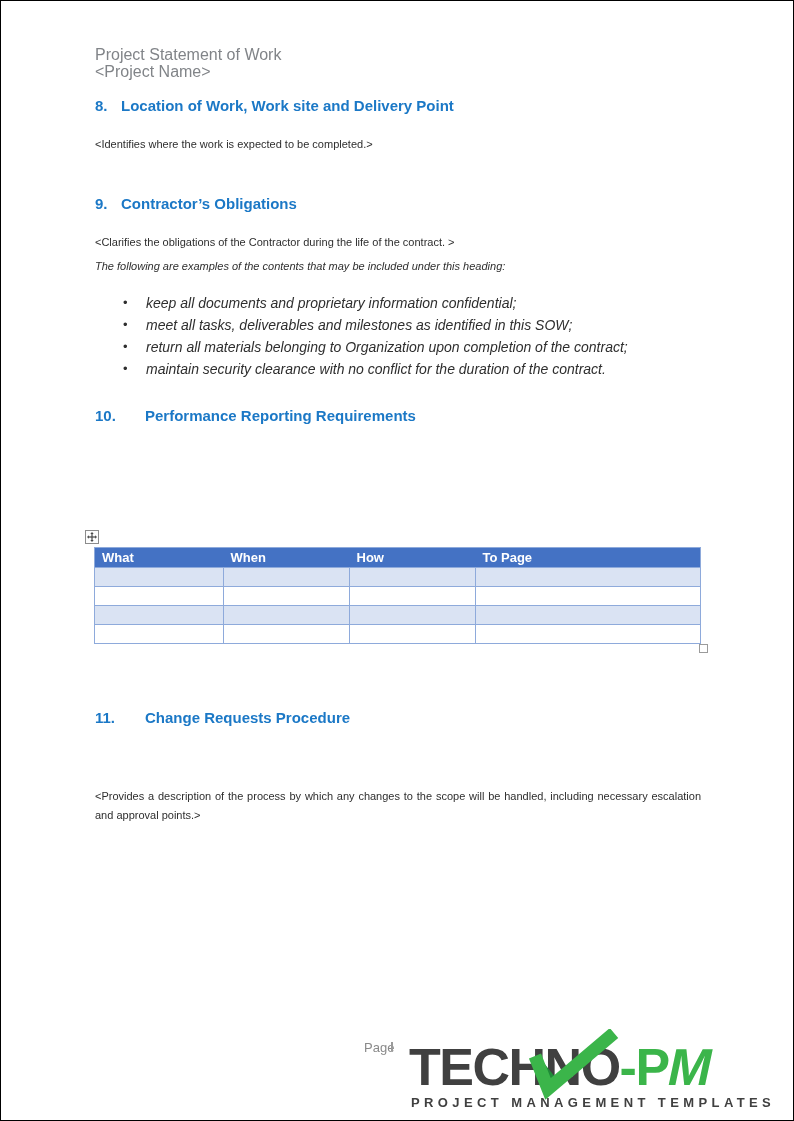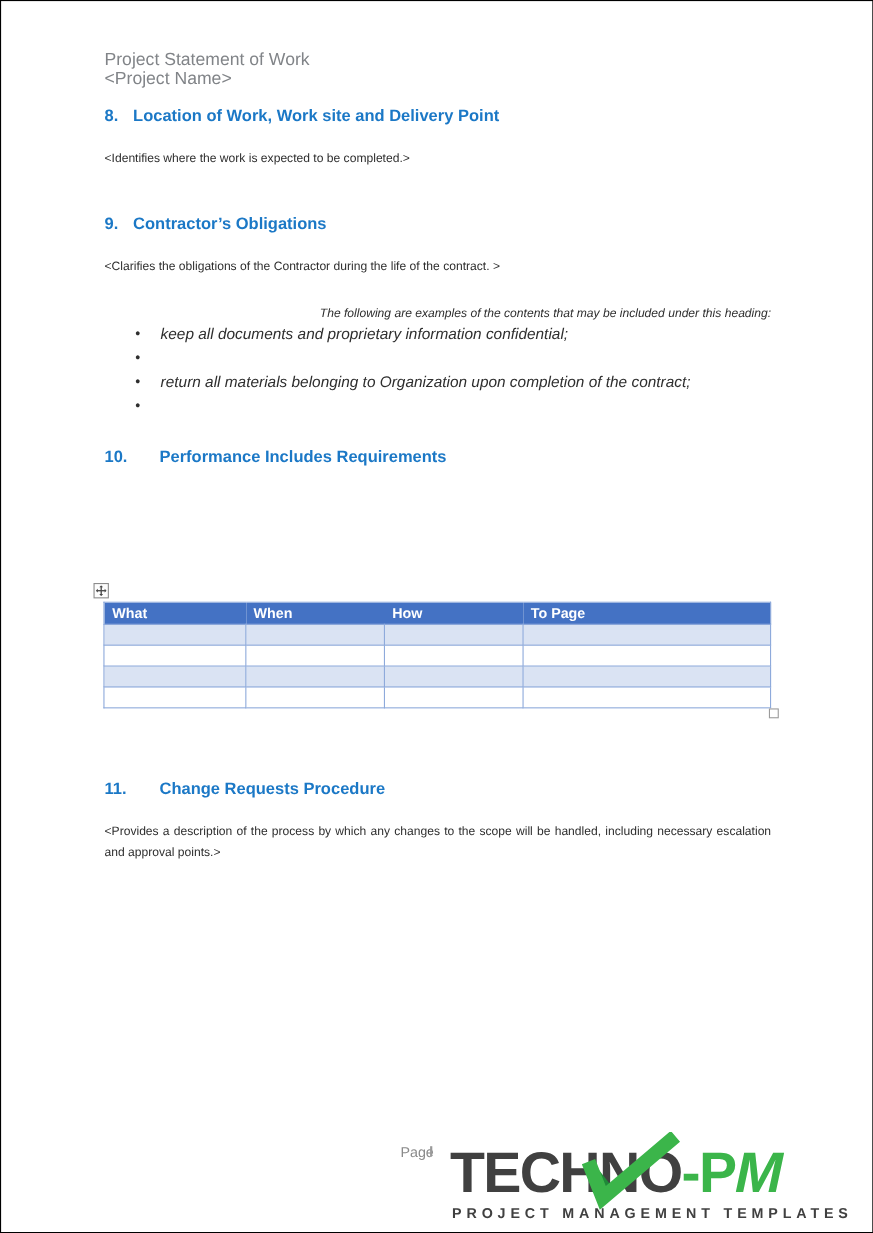--- a/index.html
+++ b/index.html
@@ -21,22 +21,22 @@
   .hd-8 { top:96px; }
   .hd-9 { top:194px; }
   .hd-10 { top:406px; }
   .hd-11 { top:708px; }
 
   
   .para { position:absolute; left:94px; width:606px; font-size:11px; line-height:19px; color:#2e2e2e; }
   .p-8 { top:134px; }
   .p-9 { top:232px; }
   .p-10 { top:444px; text-align:justify; }
-  .p-11 { top:746px; text-align:justify; }
-  .p-intro { top:275px; font-style:italic;text-align:right; }
+  .p-11 { top:786px; text-align:justify; }
+  .p-intro { top:256px; font-style:italic; }
 
   .bullets { position:absolute; left:122px; top:291px; width:560px; font-size:14px; color:#2e2e2e; }
   .b-item { display:flex; line-height:22px; font-style:italic; }
   .b-dot { width:23px; flex:0 0 23px; font-style:normal; font-size:13px; }
 
   
   .sow-table { position:absolute; top:546px; left:93px; width:606px; border-collapse:collapse; table-layout:fixed; border:1px solid #8eaadb; }
   .sow-table th {
     background:#4472c4; color:#ffffff; font-weight:bold; font-size:13px;
     text-align:left; padding:0 7px; height:20px; border:none;
@@ -90,32 +90,34 @@
   <div class="para p-9">&lt;Clarifies the obligations of the Contractor during the life of the contract. &gt;</div>
   <div class="para p-intro">The following are examples of the contents that may be included under this heading:</div>
 
   <div class="bullets">
     <div class="b-item">
       <span class="b-dot">•</span>
       <span>keep all documents and proprietary information confidential;</span>
     </div>
     <div class="b-item">
       <span class="b-dot">•</span>
+      <span>meet all tasks, deliverables and milestones as identified in this SOW;</span>
     </div>
     <div class="b-item">
       <span class="b-dot">•</span>
       <span>return all materials belonging to Organization upon completion of the contract;</span>
     </div>
     <div class="b-item">
       <span class="b-dot">•</span>
+      <span>maintain security clearance with no conflict for the duration of the contract.</span>
     </div>
   </div>
 
   <div class="hd hd-10">
-    <span class="num num-lg">10.</span><span>Performance Includes Requirements</span>
+    <span class="num num-lg">10.</span><span>Performance Reporting Requirements</span>
   </div>
 
   <div class="tbl-handle">
     <svg width="10" height="10" viewBox="0 0 10 10">
       <g fill="#4a4a4a">
         <polygon points="5,0 3.3,1.9 6.7,1.9"></polygon>
         <polygon points="5,10 3.3,8.1 6.7,8.1"></polygon>
         <polygon points="0,5 1.9,3.3 1.9,6.7"></polygon>
         <polygon points="10,5 8.1,3.3 8.1,6.7"></polygon>
         <rect x="4.4" y="1.2" width="1.2" height="7.6"></rect>

